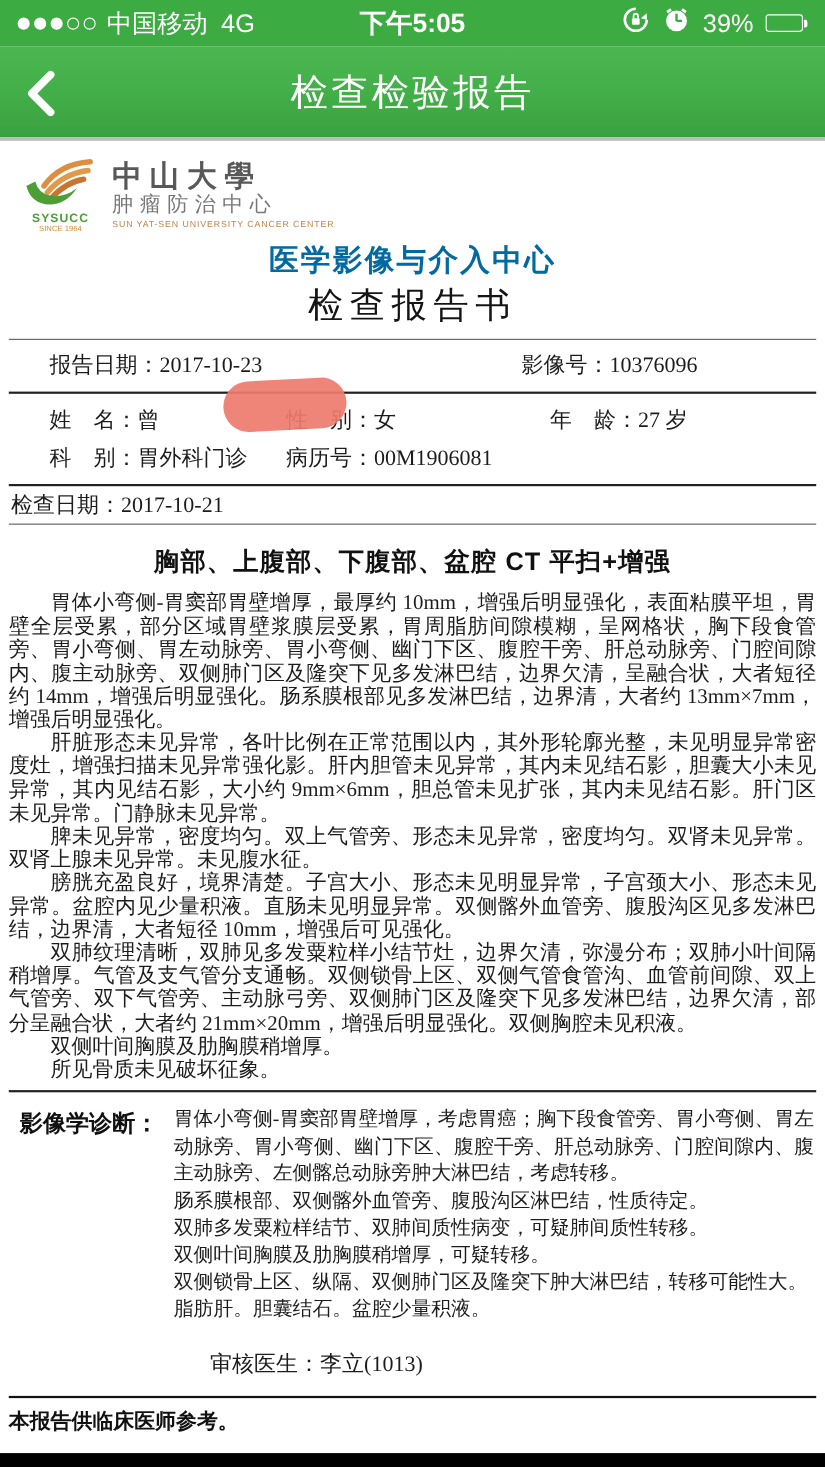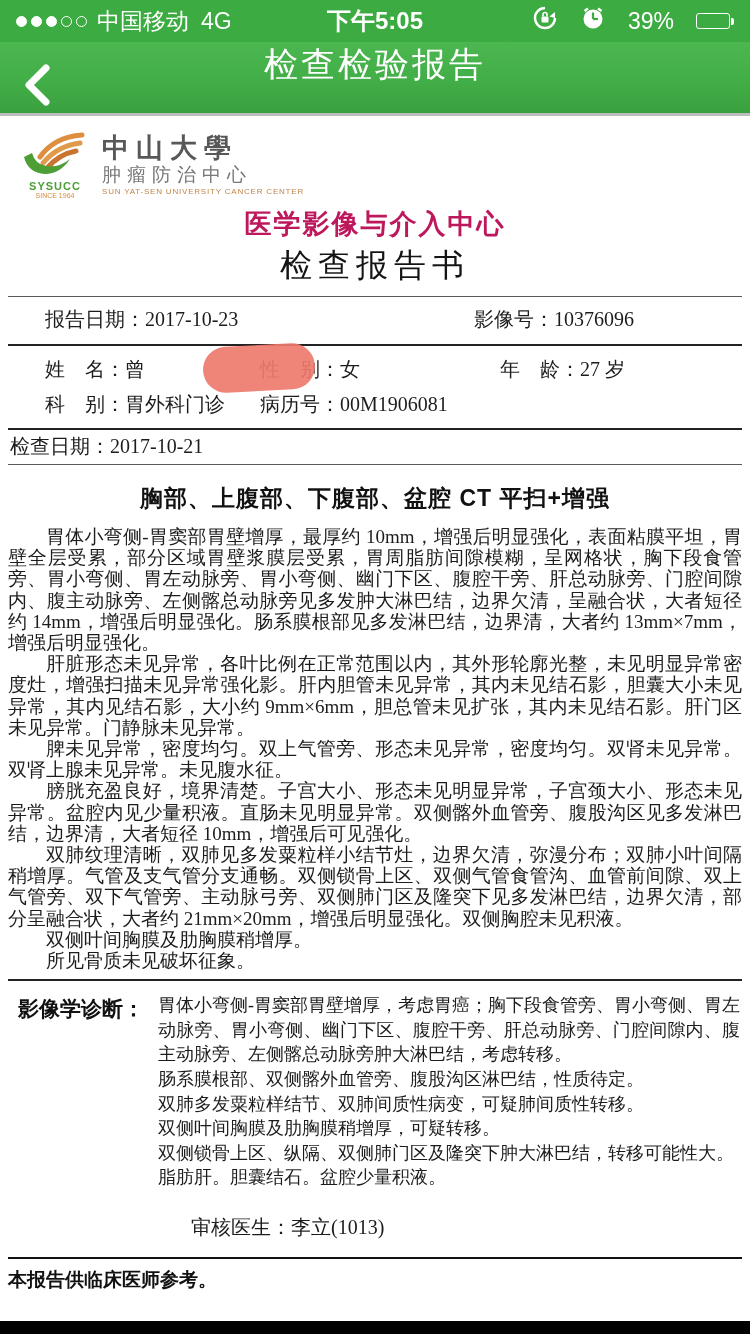--- a/index.html
+++ b/index.html
@@ -14,44 +14,44 @@
     height:42px; background:#3cab41; color:#fff;
     display:flex; align-items:center; padding:0 16px;
     font-family:"Liberation Sans","DejaVu Sans",sans-serif; font-size:23px;
   }
   .sig { display:flex; align-items:center; gap:4px; margin-right:10px; }
   .dot { width:11px; height:11px; border-radius:50%; border:1.5px solid #fff; }
   .dot.fill { background:#fff; }
   .carrier { margin-right:12px; }
   .net {}
   .sb-center { position:absolute; left:0; right:0; text-align:center; font-weight:bold; font-size:24px; pointer-events:none; }
-  .sb-right { margin-left:auto; display:flex; align-items:center; gap:22px; z-index:1;justify-content:space-between; }
+  .sb-right { margin-left:auto; display:flex; align-items:center; gap:11px; z-index:1;justify-content:space-between; }
   .batt { display:flex; align-items:center; }
   .batt-body { width:34px; height:16px; border:1.5px solid #fff; border-radius:3px; padding:1.5px; }
   .batt-fill { height:100%; width:40%; background:#fff; border-radius:1px; }
   .batt-tip { width:3px; height:7px; background:#fff; border-radius:0 2px 2px 0; margin-left:1px; }
   
   .nav-bar {
-    height:74px; background:linear-gradient(180deg,#4cb750 0%,#42ae47 55%,#3aa03f 100%);
+    height:86px; background:linear-gradient(180deg,#4cb750 0%,#42ae47 55%,#3aa03f 100%);
     border-bottom:3px solid #bcbcbc;
-    display:flex; justify-content:center; position:relative;
+    display:flex; align-items:center; justify-content:center; position:relative;
   }
   .nav-title { color:#fff; font-size:34px; font-family:"Liberation Sans","DejaVu Sans",sans-serif; letter-spacing:3px; }
   .back-button { position:absolute; left:14px; top:18px; width:50px; height:50px; cursor:pointer; }
   
   .doc { padding:0 8px; }
   .logo-row { display:flex; align-items:center; margin:14px 0 0 10px; height:68px; }
   .logo-mark { width:74px; height:66px; flex:0 0 auto; text-align:center; }
   .logo-text { margin-left:10px; }
   .logo-cn1 { font-size:27px; font-weight:bold; color:#585858; letter-spacing:7px; line-height:30px; }
   .logo-cn2 { font-size:19px; color:#787878; letter-spacing:6px; line-height:22px; margin-top:1px; }
   .logo-en  { font-size:8px; color:#bf8448; letter-spacing:0.8px; font-family:"Liberation Sans",sans-serif; margin-top:1px; }
   .logo-abbr { font-size:11px; font-weight:bold; color:#4d9e35; font-family:"Liberation Sans",sans-serif; letter-spacing:1px; line-height:11px; }
   .logo-since { font-size:7px; color:#d78b3c; font-family:"Liberation Sans",sans-serif; line-height:8px; }
-  .center-title { text-align:center; font-family:"Liberation Sans","DejaVu Sans",sans-serif; font-weight:bold; font-size:27px; color:#be185d; margin-top:8px; letter-spacing:2px; }
+  .center-title { text-align:center; font-family:"Liberation Sans","DejaVu Sans",sans-serif; font-weight:bold; font-size:27px; color:#0369a1; margin-top:8px; letter-spacing:2px; }
   .doc-title { text-align:center; font-size:32px; color:#141414; margin-top:2px; letter-spacing:6px; }
   .hr { border:none; margin:0; }
   .hr-thin  { border-top:1px solid #5a5a5a; margin-top:8px; }
   .hr-thick { border-top:2px solid #222; }
   .meta-row1 { display:flex; padding:9px 6px 11px 37px; font-size:20px; }
   .meta-row1 .mr-right { margin-left:auto; width:262px; }
   .meta-grid { padding:8px 0 2px 37px; font-size:20px; }
   .mrow { display:flex; margin:2px 0 8px; }
   .c1 { width:215px; } .c2 { width:240px; } .c3 { flex:1; }
   .exam-date-row { padding:3px 0 2px 2px; font-size:20px; }
@@ -174,21 +174,21 @@
 
     <div class="exam-date-row">
       <span>检查日期：</span><span>2017-10-21</span>
     </div>
 
     <hr class="hr hr-thin" style="margin-top:2px">
 
     <div class="exam-title">胸部、上腹部、下腹部、盆腔 CT 平扫+增强</div>
 
     <div class="findings">
-      <p>胃体小弯侧-胃窦部胃壁增厚，最厚约 10mm，增强后明显强化，表面粘膜平坦，胃壁全层受累，部分区域胃壁浆膜层受累，胃周脂肪间隙模糊，呈网格状，胸下段食管旁、胃小弯侧、胃左动脉旁、胃小弯侧、幽门下区、腹腔干旁、肝总动脉旁、门腔间隙内、腹主动脉旁、左侧髂总动脉旁见多发肿大淋巴结，边界欠清，呈融合状，大者短径约 14mm，增强后明显强化。肠系膜根部见多发淋巴结，边界清，大者约 13mm×7mm，增强后明显强化。</p>
+      <p>胃体小弯侧-胃窦部胃壁增厚，最厚约 10mm，增强后明显强化，表面粘膜平坦，胃壁全层受累，部分区域胃壁浆膜层受累，胃周脂肪间隙模糊，呈网格状，胸下段食管旁、胃小弯侧、胃左动脉旁、胃小弯侧、幽门下区、腹腔干旁、肝总动脉旁、门腔间隙内、腹主动脉旁、双侧肺门区及隆突下见多发淋巴结，边界欠清，呈融合状，大者短径约 14mm，增强后明显强化。肠系膜根部见多发淋巴结，边界清，大者约 13mm×7mm，增强后明显强化。</p>
       <p>肝脏形态未见异常，各叶比例在正常范围以内，其外形轮廓光整，未见明显异常密度灶，增强扫描未见异常强化影。肝内胆管未见异常，其内未见结石影，胆囊大小未见异常，其内见结石影，大小约 9mm×6mm，胆总管未见扩张，其内未见结石影。肝门区未见异常。门静脉未见异常。</p>
       <p>脾未见异常，密度均匀。双上气管旁、形态未见异常，密度均匀。双肾未见异常。双肾上腺未见异常。未见腹水征。</p>
       <p>膀胱充盈良好，境界清楚。子宫大小、形态未见明显异常，子宫颈大小、形态未见异常。盆腔内见少量积液。直肠未见明显异常。双侧髂外血管旁、腹股沟区见多发淋巴结，边界清，大者短径 10mm，增强后可见强化。</p>
       <p>双肺纹理清晰，双肺见多发粟粒样小结节灶，边界欠清，弥漫分布；双肺小叶间隔稍增厚。气管及支气管分支通畅。双侧锁骨上区、双侧气管食管沟、血管前间隙、双上气管旁、双下气管旁、主动脉弓旁、双侧肺门区及隆突下见多发淋巴结，边界欠清，部分呈融合状，大者约 21mm×20mm，增强后明显强化。双侧胸腔未见积液。</p>
       <p>双侧叶间胸膜及肋胸膜稍增厚。</p>
       <p>所见骨质未见破坏征象。</p>
     </div>
 
     <hr class="hr hr-thick" style="margin-top:8px">
 

